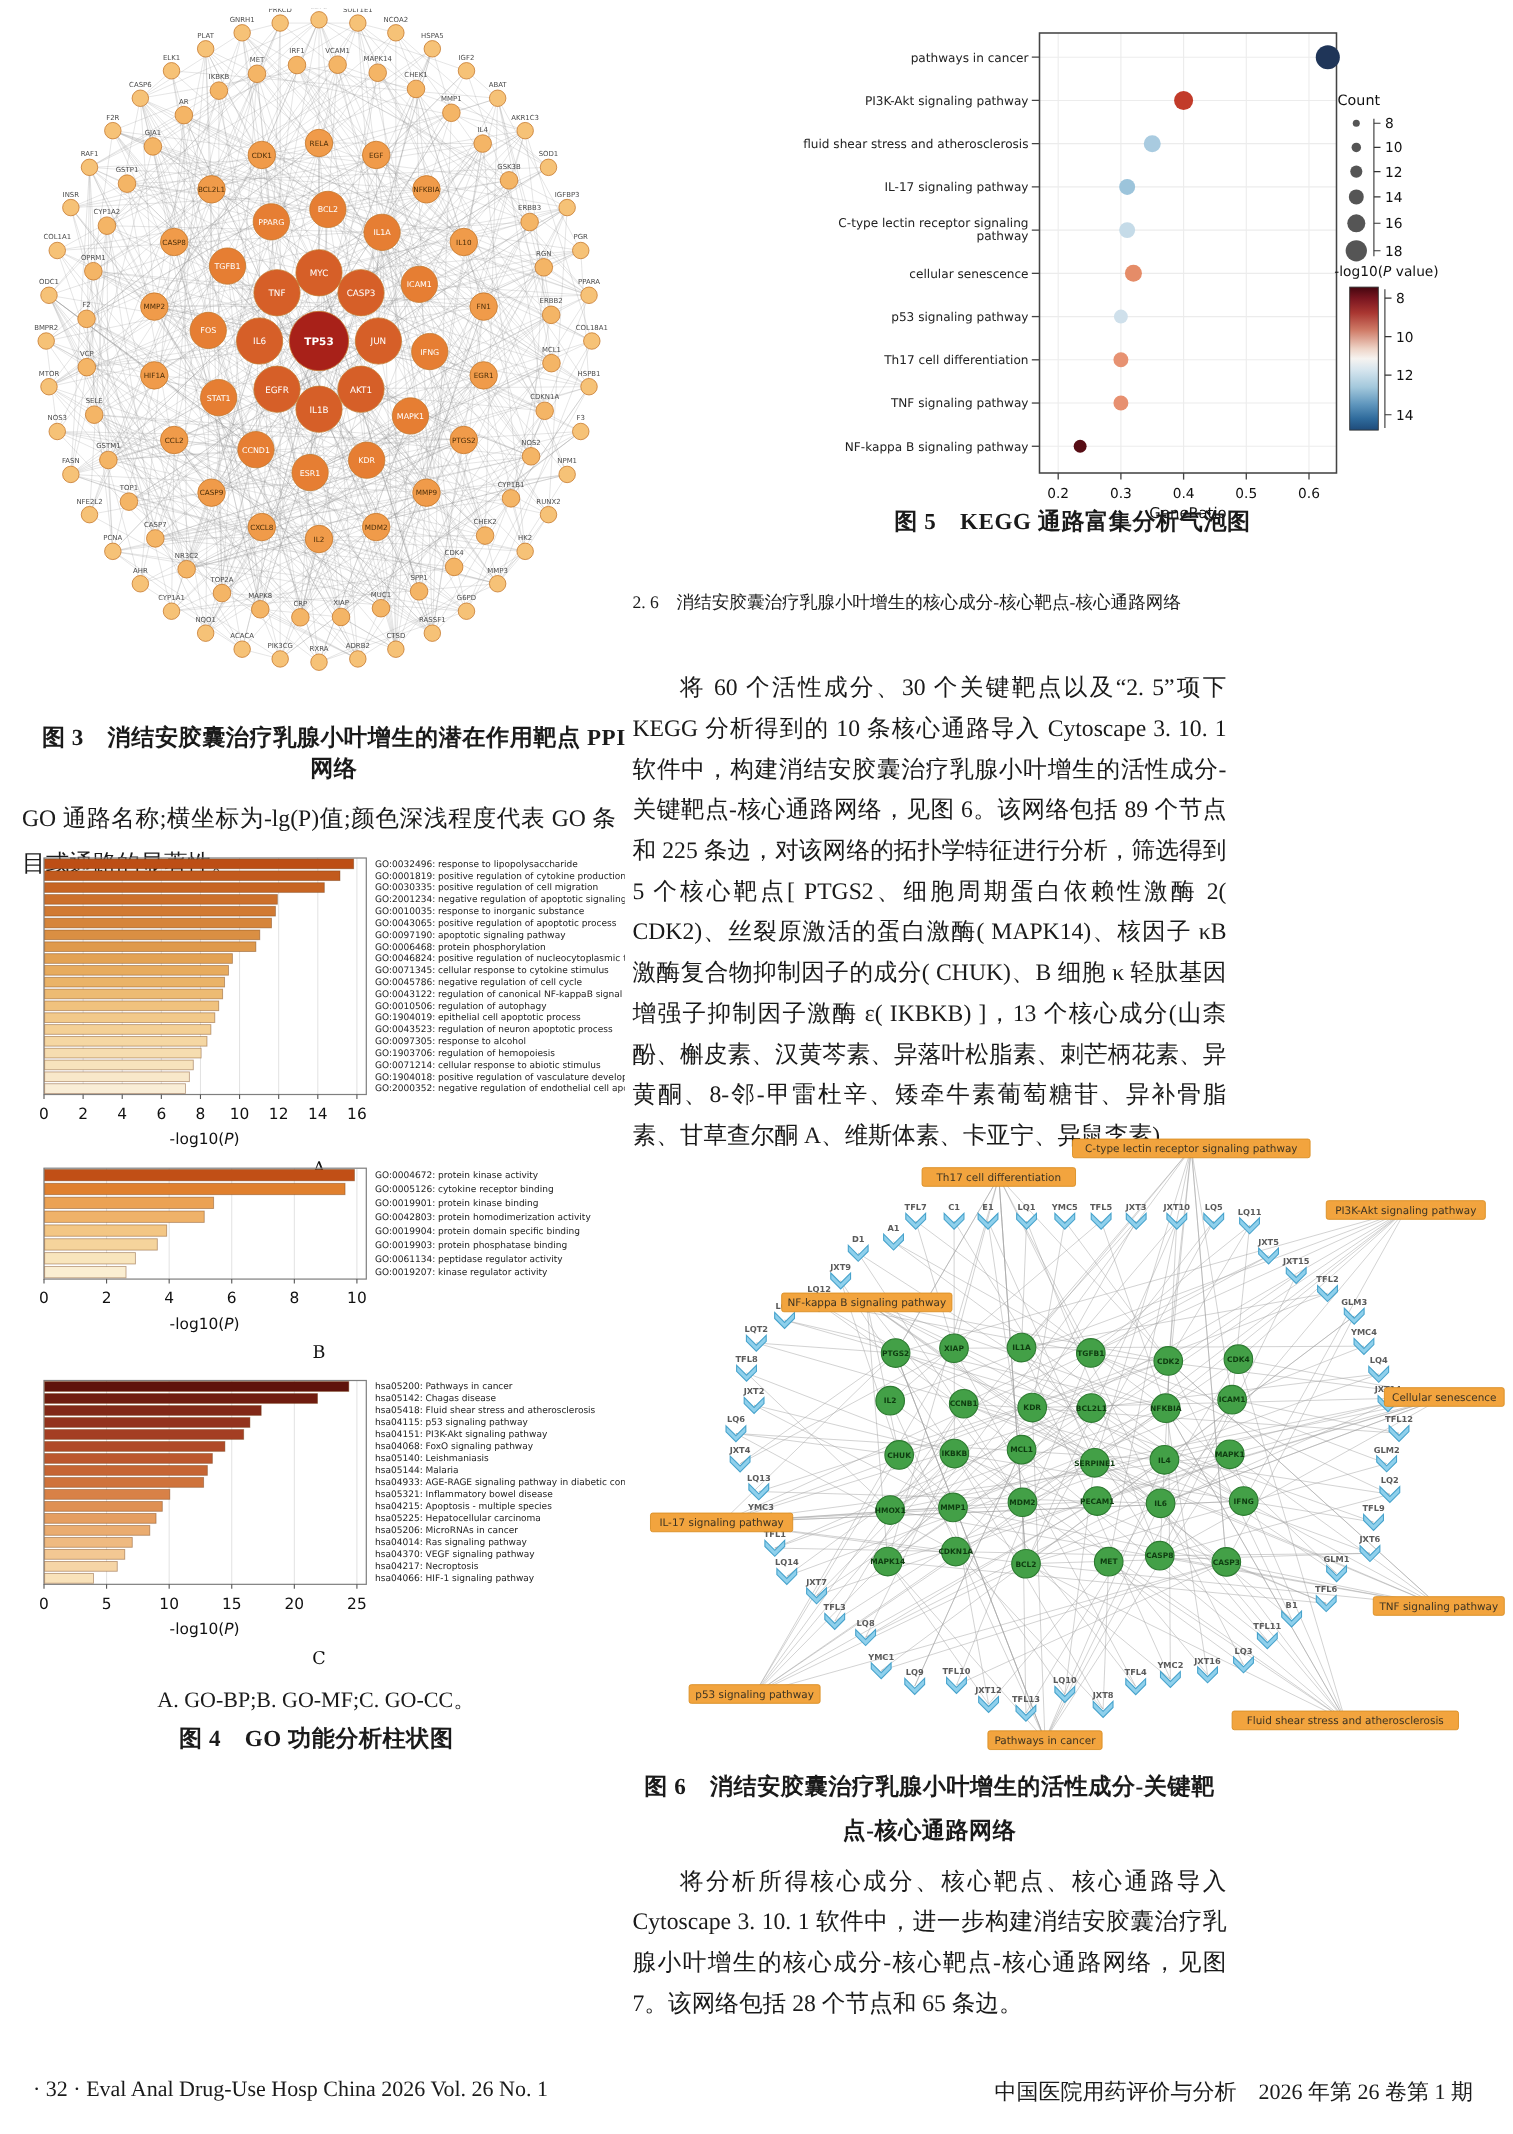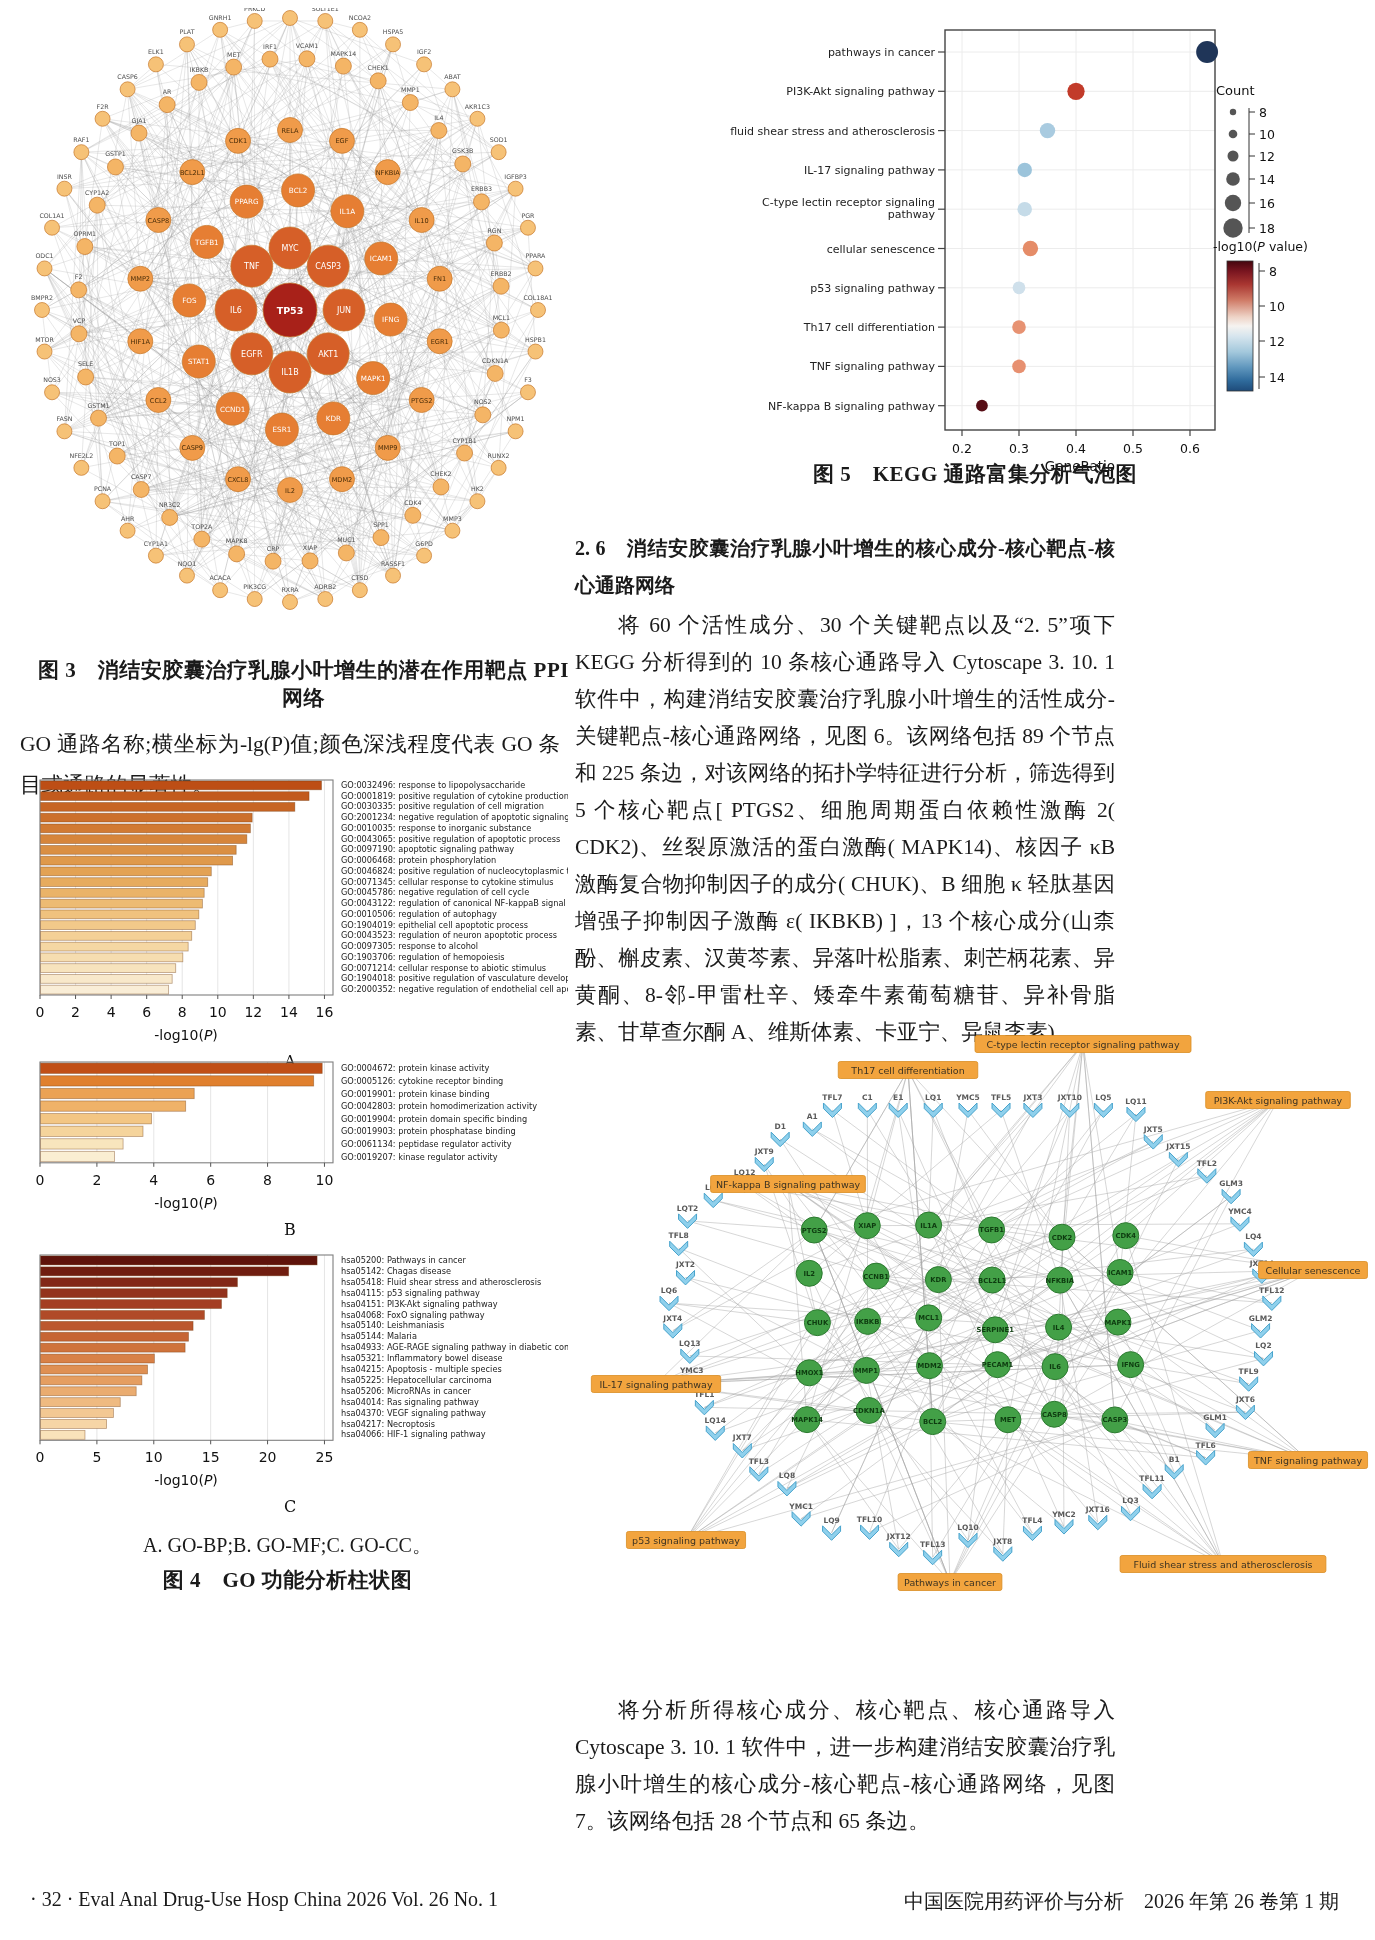--- a/index.html
+++ b/index.html
@@ -4,21 +4,21 @@
 <style>
   html,body{margin:0;padding:0;background:#fff;}
   .page{position:relative;width:1375px;height:1940px;background:#fff;overflow:hidden;
         font-family:"Liberation Serif","DejaVu Serif",serif;color:#1a1a1a;}
   .abs{position:absolute;}
   .caption{font-weight:bold;font-size:21px;text-align:center;letter-spacing:0.5px;}
   .body-text{font-size:21.5px;line-height:37px;text-align:justify;}
   .note-text{font-size:21.5px;line-height:41px;text-align:justify;margin-top:44px;}
   .indent{text-indent:2em;}
   .subnote{font-size:20px;text-align:center;}
-  .heading{font-weight:bold;font-size:20px;line-height:37px;text-align:justify;}
+  .heading{font-weight:normal;font-size:16px;line-height:37px;text-align:justify;}
   svg{display:block;}
   .footer{position:absolute;left:0;top:1888px;width:1375px;display:flex;justify-content:space-between;
           font-size:20px;}
   .footer .fl{margin-left:30px;}
   .footer .fr{margin-right:36px;}
 </style>
 </head>
 <body>
 
 <div class="page">
@@ -1679,20 +1679,21 @@
         <text x="730" y="431.5" font-size="9.5" fill="#3d3322" text-anchor="middle" font-family="&quot;DejaVu Sans&quot;,&quot;Liberation Sans&quot;,sans-serif">TNF signaling pathway</text>
         <rect x="48.45" y="499.5" width="119.1" height="17" fill="#f2a43e" stroke="#d98d22" stroke-width="0.8" rx="2"></rect>
         <text x="108" y="511.5" font-size="9.5" fill="#3d3322" text-anchor="middle" font-family="&quot;DejaVu Sans&quot;,&quot;Liberation Sans&quot;,sans-serif">p53 signaling pathway</text>
         <rect x="542.1" y="523.5" width="205.79999999999998" height="17" fill="#f2a43e" stroke="#d98d22" stroke-width="0.8" rx="2"></rect>
         <text x="645" y="535.5" font-size="9.5" fill="#3d3322" text-anchor="middle" font-family="&quot;DejaVu Sans&quot;,&quot;Liberation Sans&quot;,sans-serif">Fluid shear stress and atherosclerosis</text>
         <rect x="320.1" y="541.5" width="103.8" height="17" fill="#f2a43e" stroke="#d98d22" stroke-width="0.8" rx="2"></rect>
         <text x="372" y="553.5" font-size="9.5" fill="#3d3322" text-anchor="middle" font-family="&quot;DejaVu Sans&quot;,&quot;Liberation Sans&quot;,sans-serif">Pathways in cancer</text>
       </g>
     </svg>
 
+  <div class="abs caption" style="left:575px;top:1604px;width:540px;line-height:40px;">图 6　消结安胶囊治疗乳腺小叶增生的活性成分-关键靶点-核心通路网络</div>
 
   <div class="abs body-text indent" style="left:575px;top:1692px;width:540px;">将分析所得核心成分、核心靶点、核心通路导入 Cytoscape 3. 10. 1 软件中，进一步构建消结安胶囊治疗乳腺小叶增生的核心成分-核心靶点-核心通路网络，见图 7。该网络包括 28 个节点和 65 条边。</div>
 
   <div class="footer">
     <span class="fl">·  32  ·  Eval Anal Drug-Use Hosp China 2026 Vol. 26 No. 1</span>
     <span class="fr">中国医院用药评价与分析　2026 年第 26 卷第 1 期</span>
   </div>
 
 </div>
 

